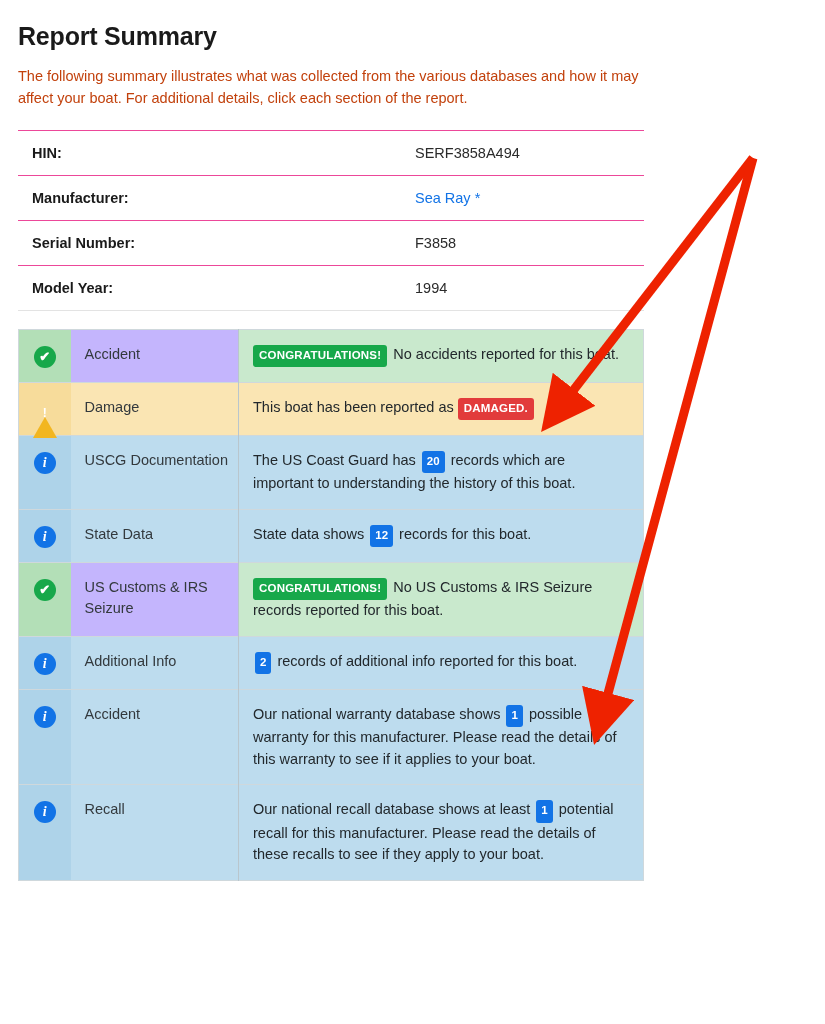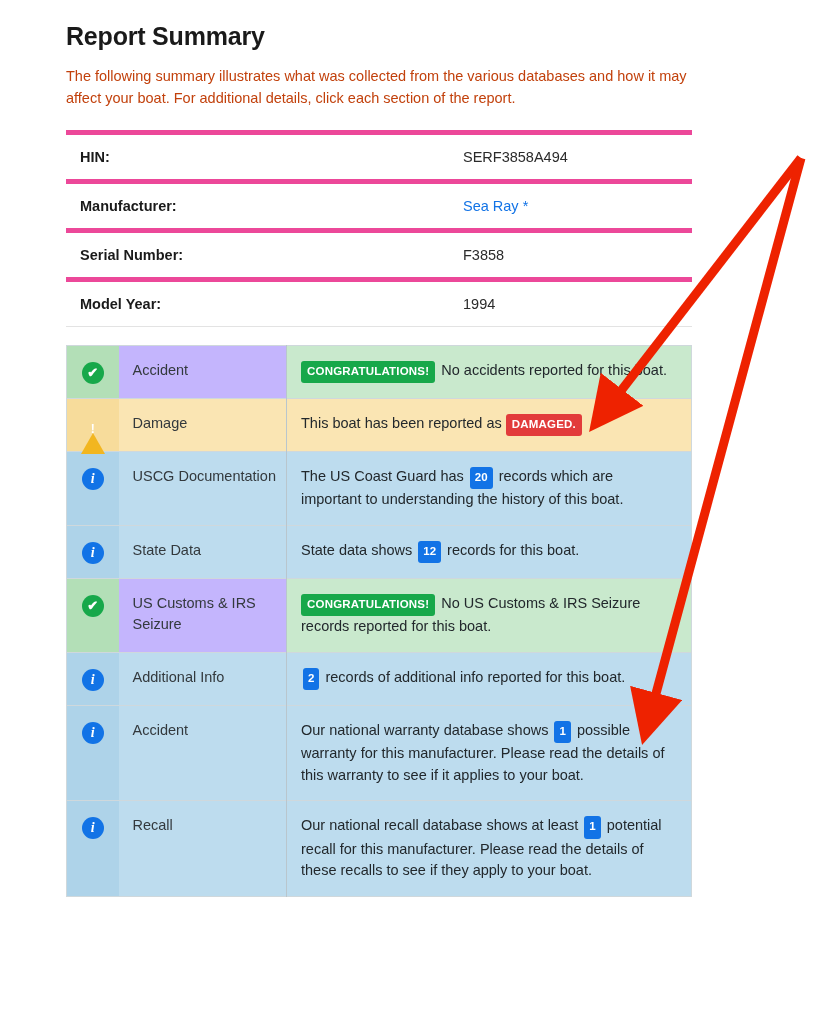--- a/index.html
+++ b/index.html
@@ -9,21 +9,20 @@
     background: #ffffff;
     font-family: "Liberation Sans", sans-serif;
     color: #232323;
   }
   .page {
     position: relative;
     width: 668px;
     min-height: 1024px;
     padding: 18px 24px 0 18px;
     background: #ffffff;
-    margin-left: 48px;
   }
   .page-title {
     font-size: 25px;
     font-weight: bold;
     letter-spacing: -0.2px;
     margin: 4px 0 14px 0;
     color: #1a1a1a;
   }
   .intro {
     font-size: 14.5px;
@@ -32,21 +31,21 @@
     margin: 0 0 20px 0;
     max-width: 790px;
   }
 
   
   table.info {
     width: 100%;
     border-collapse: collapse;
     margin-bottom: 18px;
   }
-  table.info tr { border-top: 5px solid #ec4899; }
+  table.info tr { border-top: 1px solid #ec4899; }
   table.info tr:last-child { border-bottom: 1px solid #e3e3e3; }
   table.info td {
     padding: 14px 12px;
     font-size: 14.5px;
     vertical-align: middle;
   }
   table.info td.label {
     width: 385px;
     font-weight: bold;
     padding-left: 14px;

